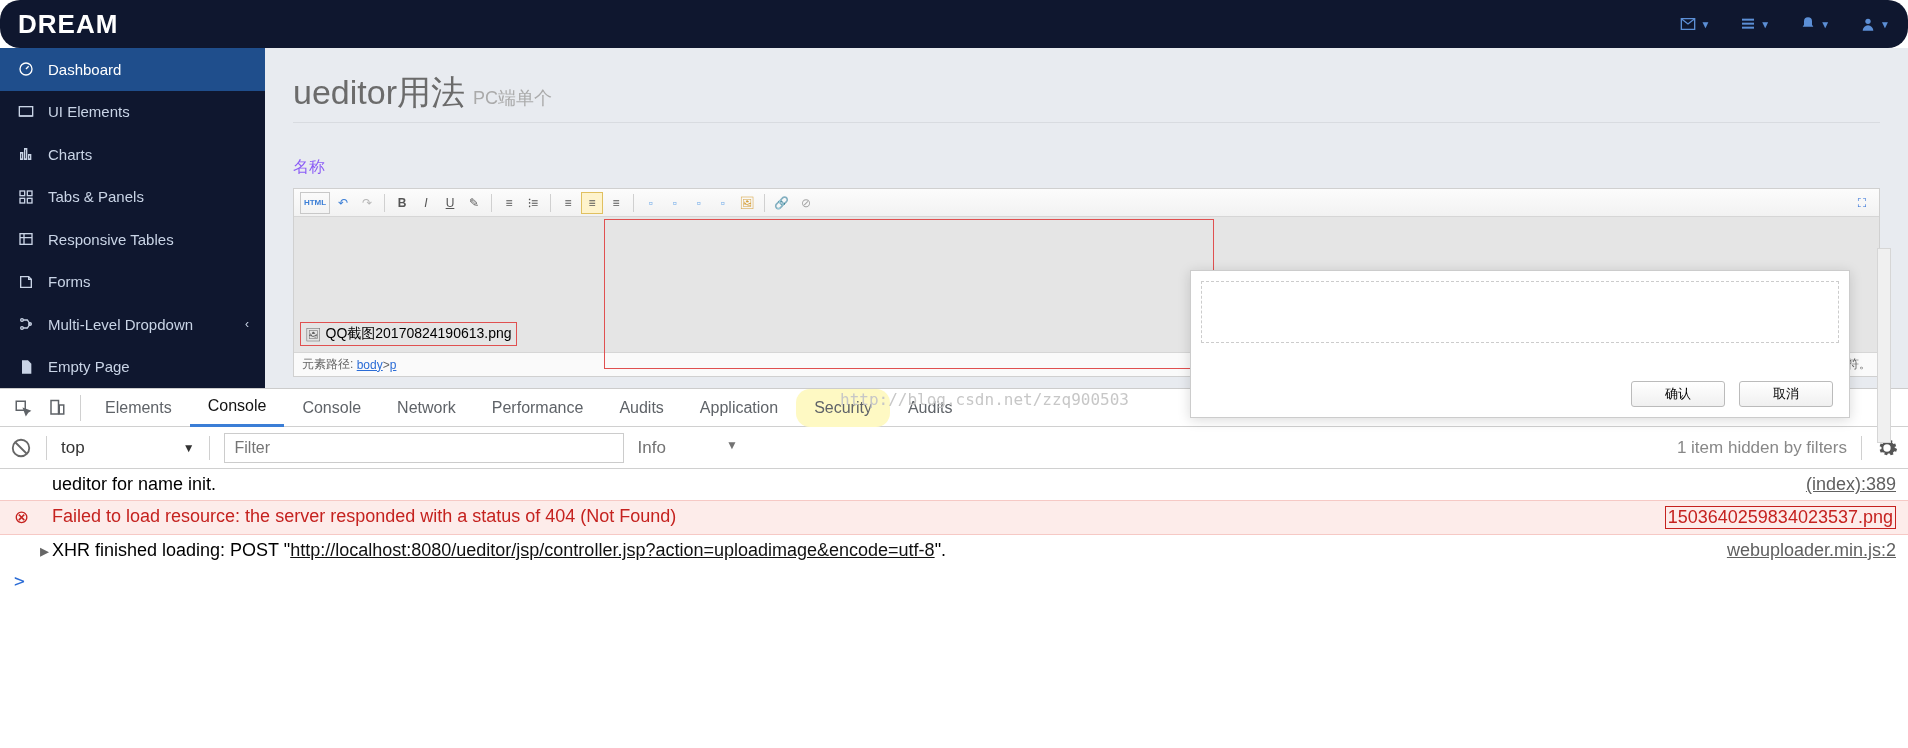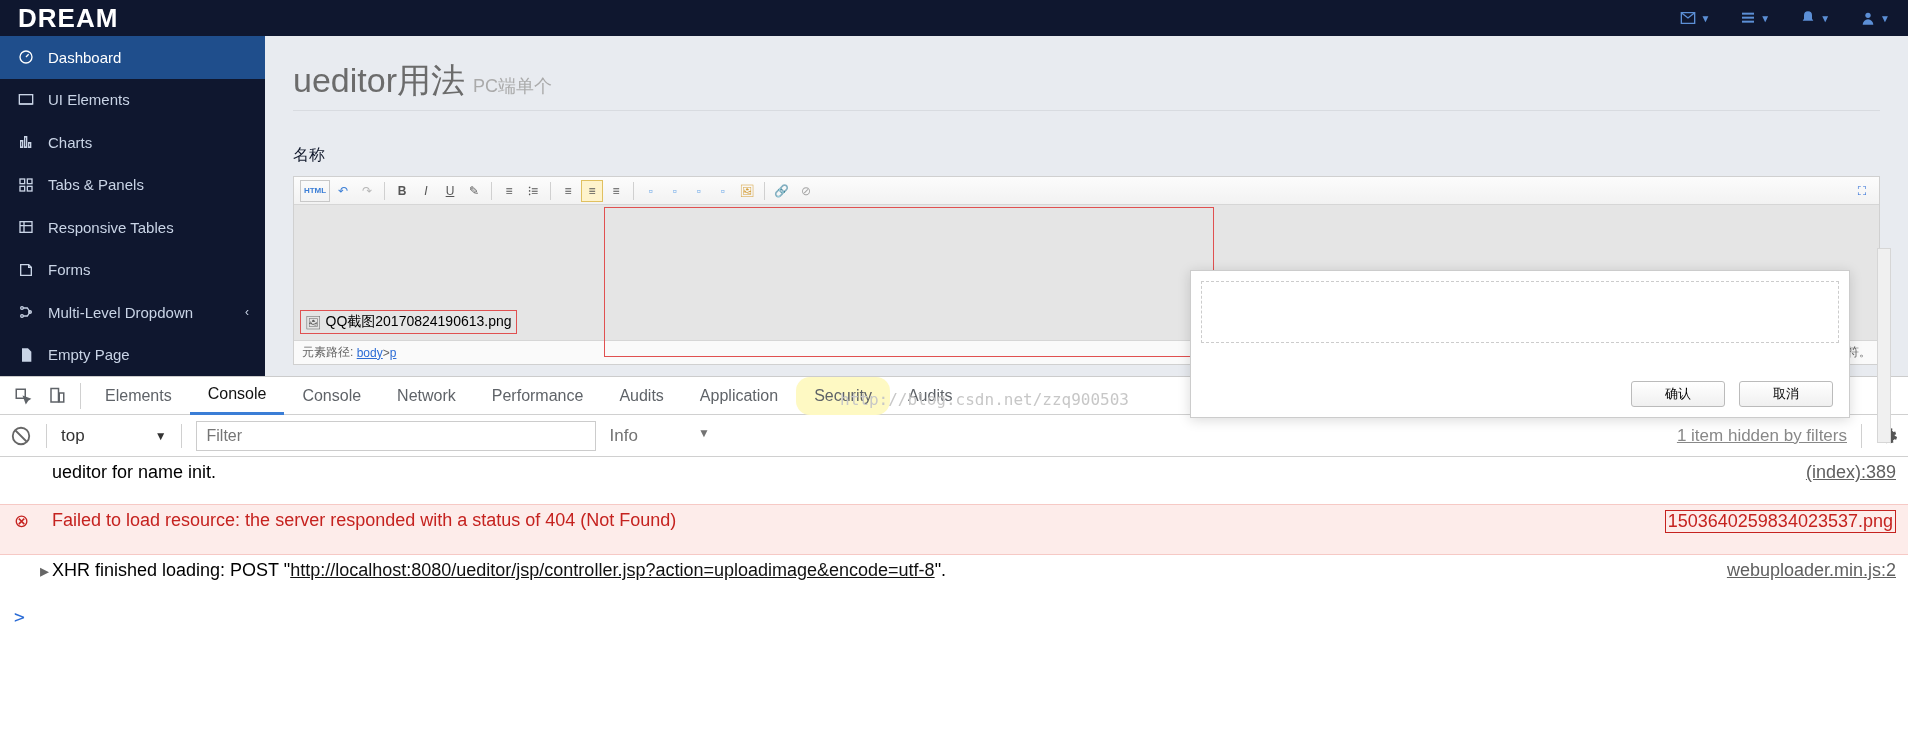--- a/index.html
+++ b/index.html
@@ -1,40 +1,40 @@
 <!DOCTYPE html>
 <html><head>
 <meta charset="utf-8">
 <style>
 * { margin:0; padding:0; box-sizing:border-box; font-family:"Helvetica Neue",Arial,sans-serif; }
 html,body { width:1908px; height:748px; overflow:hidden; background:#fff; }
 
 
-.navbar { height:36px; background:#0f172f; color:#fff; display:flex; align-items:center; padding:0 18px; }
+.navbar { height:48px; background:#0f172f; color:#fff; display:flex; align-items:center; padding:0 18px;border-radius:20px; }
 .brand { font-weight:700; font-size:26px; letter-spacing:1px; }
 .nav-spacer { flex:1; }
 .nav-icons { display:flex; gap:30px; align-items:center; }
 .nav-icon { color:#5c8fd6; display:flex; align-items:center; gap:4px; cursor:pointer; }
 .nav-icon svg { width:16px; height:16px; }
 .caret { font-size:10px; color:#5c8fd6; }
 
 
 .layout { display:flex; height:calc(100% - 48px - 360px); }
 .sidebar { width:265px; background:#0f172f; color:#c9d4e6; display:flex; flex-direction:column; font-size:15px; }
 .sidebar-item { height:53px; display:flex; align-items:center; padding:0 18px; gap:14px; cursor:pointer; position:relative; }
 .sidebar-item.active { background:#1f4e8c; color:#fff; }
 .sidebar-item svg { width:16px; height:16px; flex-shrink:0; }
 .sidebar-item .chev { position:absolute; right:16px; font-size:12px; }
 
 
 .main { flex:1; background:#e8ebf0; padding:22px 28px; overflow:hidden; }
 .page-title { font-size:34px; color:#6b6b6b; font-weight:400; }
 .page-sub { font-size:18px; color:#aaa; margin-left:8px; }
 .title-row { display:flex; align-items:baseline; border-bottom:1px solid #d8dbe0; padding-bottom:6px; margin-bottom:34px; }
-.form-label { font-size:16px; color:#0f172a; margin-bottom:10px; }
+.form-label { font-size:16px; color:#8b5cf6; margin-bottom:10px; }
 
 .editor { border:1px solid #d0d0d0; background:#fff; }
 .editor-toolbar { height:28px; background:linear-gradient(#fcfcfc,#f2f2f2); border-bottom:1px solid #d6d6d6; display:flex; align-items:center; padding:0 6px; gap:2px; }
 .tbtn { width:22px; height:22px; display:flex; align-items:center; justify-content:center; font-size:12px; color:#555; border:1px solid transparent; cursor:pointer; }
 .tbtn.html { width:30px; font-size:8px; color:#3b7ed6; border:1px solid #c8c8c8; font-weight:bold; }
 .tsep { width:1px; height:18px; background:#d0d0d0; margin:0 4px; }
 .tbtn.active { background:#fef3cc; border-color:#e0c060; }
 .tspacer { flex:1; }
 
 .editor-body { height:135px; background:#e5e5e5; position:relative; padding:6px; }
@@ -65,29 +65,29 @@
 .dt-tab.active { color:#111; border-bottom:3px solid #3b7ed6; }
 .dt-spacer { flex:1; }
 .dt-err { display:flex; align-items:center; gap:4px; color:#d93025; font-size:15px; }
 .dt-err-circle { width:18px; height:18px; border-radius:50%; background:#d93025; color:#fff; font-size:12px; display:flex; align-items:center; justify-content:center; }
 .dt-dots { font-size:20px; padding:0 10px; cursor:pointer; }
 .dt-close { font-size:22px; padding:0 8px; cursor:pointer; color:#555; }
 
 .dt-filter { height:42px; display:flex; align-items:center; border-bottom:1px solid #d0d0d0; padding:0 10px; gap:14px; }
 .dt-no { width:22px; height:22px; display:flex; align-items:center; justify-content:center; color:#666; cursor:pointer; }
 .dt-sep { width:1px; height:24px; background:#d0d0d0; }
-.dt-sel { font-size:17px; color:#333; display:flex; align-items:center; gap:70px; cursor:pointer; }
+.dt-sel { font-size:17px; color:#333; display:flex; align-items:center; gap:98px; cursor:pointer; }
 .dt-sel .arr { font-size:12px; color:#333; }
 .dt-filter-input { width:400px; height:30px; border:1px solid #ccc; padding:0 10px; font-size:16px; color:#888; }
 .dt-info { font-size:17px; color:#737373; display:flex; align-items:flex-start; gap:60px; }
-.dt-hidden { font-size:17px; color:#888;text-decoration:underline; }
+.dt-hidden { font-size:17px; color:#888; }
 .dt-gear { width:22px; height:22px; cursor:pointer; }
 
 .dt-console { flex:1; font-family:Consolas,Menlo,monospace; font-size:18px; overflow:auto; }
-.dt-row { display:flex; padding:5px 12px 21px 52px; position:relative; }
+.dt-row { display:flex; padding:5px 12px 5px 52px; position:relative; }
 .dt-row .msg { flex:1; }
 .dt-row .src { color:#606060; text-decoration:underline; }
 .dt-row.error { background:#fdecea; color:#c5221f; border-top:1px solid #f6c9c5; border-bottom:1px solid #f6c9c5; }
 .dt-row.error .src { color:#c5221f; border:1px solid #c5221f; padding:0 2px; text-decoration:none; }
 .dt-row.error::before { content:"⊗"; position:absolute; left:14px; color:#c5221f; font-size:18px; }
 .dt-row.xhr::before { content:"▸"; position:absolute; left:40px; color:#666; }
 .dt-row a { color:#111; text-decoration:underline; }
 .dt-prompt { color:#2b6cd6; padding:4px 14px; font-size:18px; font-family:Consolas,monospace; }
 </style>
 </head>

